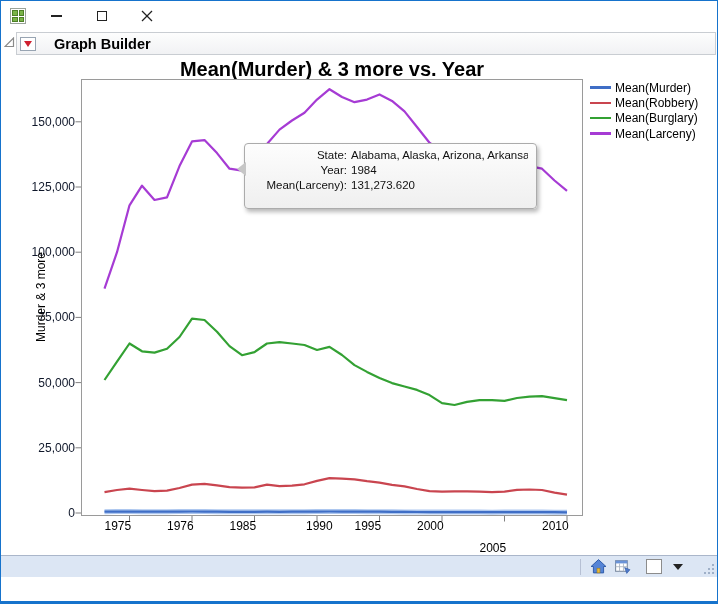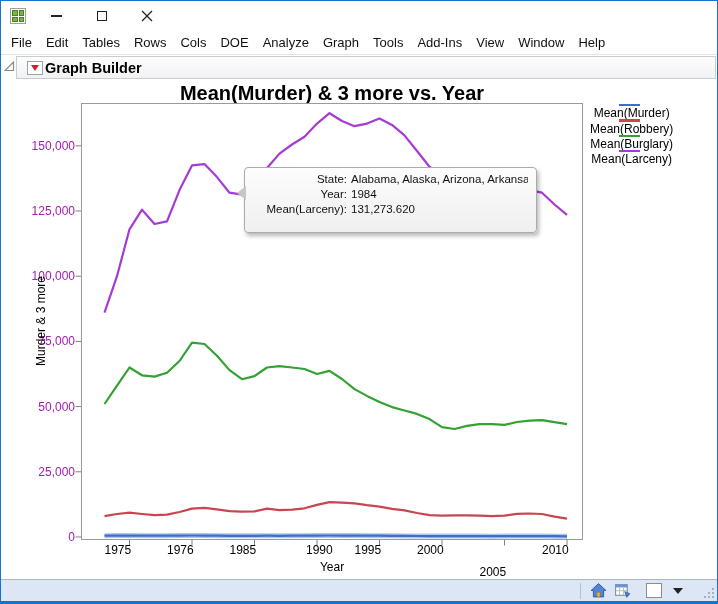--- a/index.html
+++ b/index.html
@@ -27,44 +27,44 @@
   
   .menubar { height: 24px; display: flex; align-items: center; padding: 0 3px;
     background: #fff; border-bottom: 1px solid #e4e4e4; }
   .menu-item { font-size: 13px; color: #111; padding: 3px 7px; }
 
   
   .outline-header { height: 24px; position: relative; background: #fff; }
   .disclosure { position: absolute; left: 3px; top: 6px; width: 11px; height: 11px; }
   .oh-box { position: absolute; left: 15px; right: 1px; top: 1px; bottom: 0;
     border: 1px solid #c9cdd2; background: linear-gradient(#fdfdfd, #f1f2f4);
-    display: flex; align-items: center; padding-left: 10px; gap: 2px; text-align: right; }
+    display: flex; align-items: center; padding-left: 3px; gap: 18px; text-align: right; }
   .red-tri-btn { width: 16px; height: 14px; background: #fff; border: 1px solid #98a4b2;
     display: flex; align-items: center; justify-content: center; }
   .red-tri { width: 0; height: 0; border-left: 4px solid transparent; border-right: 4px solid transparent;
     border-top: 6px solid #cf2030; }
   .oh-title { font-size: 14.5px; font-weight: bold; color: #000; }
 
   
   .chart-region { position: relative; height: 500px; background: #fff; }
   .chart-title { position: absolute; left: 80px; top: 3px; width: 502px; text-align: center;
     font-size: 20px; font-weight: bold; color: #000; }
   #plot-svg { position: absolute; left: 70px; top: 24px; }
   .ytick-label { position: absolute; left: 12px; width: 62px; height: 16px; line-height: 16px;
-    text-align: right; font-size: 12px; color: #a21caf; }
+    text-align: right; font-size: 12px; color: #0f172a; }
   .xtick-label { position: absolute; top: 464px; width: 50px; text-align: left;
     font-size: 12px; color: #000; }
   .x-axis-title { position: absolute; left: 80px; top: 481px; width: 502px; text-align: center;
     font-size: 12px; color: #000; }
   .y-axis-title { position: absolute; left: 40px; top: 242px; white-space: nowrap;
     transform: translate(-50%,-50%) rotate(-90deg); font-size: 12px; color: #000; }
 
   
   .legend { position: absolute; left: 589px; top: 25px; }
-  .legend-item { display: flex; align-items: center; height: 15.3px; flex-direction: column; }
+  .legend-item { display: flex; align-items: center; height: 15.3px; }
   .legend-swatch { width: 21px; height: 2.4px; margin-right: 4px; flex: 0 0 auto; }
   .legend-label { font-size: 12px; color: #000; white-space: nowrap; }
 
   
   .tooltip { position: absolute; left: 243px; top: 88px; width: 293px;
     background: linear-gradient(#fdfdfd, #efefef); border: 1px solid #ababab; border-radius: 4px;
     box-shadow: 2px 3px 4px rgba(0,0,0,0.28); padding: 4px 8px 15px 6px; z-index: 5; }
   .tooltip-pointer { position: absolute; left: -8px; top: 18px; width: 0; height: 0;
     border-top: 7px solid transparent; border-bottom: 7px solid transparent;
     border-right: 9px solid #c6c6c6; }
@@ -103,35 +103,20 @@
         </div>
       <div class="win-btn">
         <svg width="12" height="12" viewBox="0 0 12 12">
           <line x1="1" y1="1" x2="11" y2="11" stroke="#222" stroke-width="1.3"></line>
           <line x1="11" y1="1" x2="1" y2="11" stroke="#222" stroke-width="1.3"></line>
         </svg>
       </div>
     </div>
   </div>
 
-  <div class="menubar" id="menubar">
-      <span class="menu-item">File</span>
-      <span class="menu-item">Edit</span>
-      <span class="menu-item">Tables</span>
-      <span class="menu-item">Rows</span>
-      <span class="menu-item">Cols</span>
-      <span class="menu-item">DOE</span>
-      <span class="menu-item">Analyze</span>
-      <span class="menu-item">Graph</span>
-      <span class="menu-item">Tools</span>
-      <span class="menu-item">Add-Ins</span>
-      <span class="menu-item">View</span>
-      <span class="menu-item">Window</span>
-      <span class="menu-item">Help</span>
-    </div>
 
   <div class="outline-header">
     <svg class="disclosure" viewBox="0 0 11 11">
       <polygon points="9.5,1 9.5,9.5 1,9.5" fill="none" stroke="#8a8a8a" stroke-width="1.2"></polygon>
     </svg>
     <div class="oh-box">
       <span class="red-tri-btn">
         <span class="red-tri"></span>
       </span>
       <span class="oh-title">Graph Builder</span>
@@ -177,21 +162,20 @@
     <div id="xticks">
         <div class="xtick-label" style="left: 103.5px;">1975</div>
         <div class="xtick-label" style="left: 166px;">1976</div>
         <div class="xtick-label" style="left: 228.5px;">1985</div>
         <div class="xtick-label" style="left: 305px;">1990</div>
         <div class="xtick-label" style="left: 353.5px;">1995</div>
         <div class="xtick-label" style="left: 416px;">2000</div>
         <div class="xtick-label" style="left: 478.5px; margin-top: 22px;">2005</div>
         <div class="xtick-label" style="left: 541px;">2010</div>
       </div>
-    <div class="x-axis-title">Year</div>
     <div class="y-axis-title">Murder &amp; 3 more</div>
 
     <div class="legend" id="legend">
         <div class="legend-item">
           <span class="legend-swatch" style="background: rgb(63, 110, 198);"></span>
           <span class="legend-label">Mean(Murder)</span>
         </div>
         <div class="legend-item">
           <span class="legend-swatch" style="background: rgb(201, 69, 79);"></span>
           <span class="legend-label">Mean(Robbery)</span>

